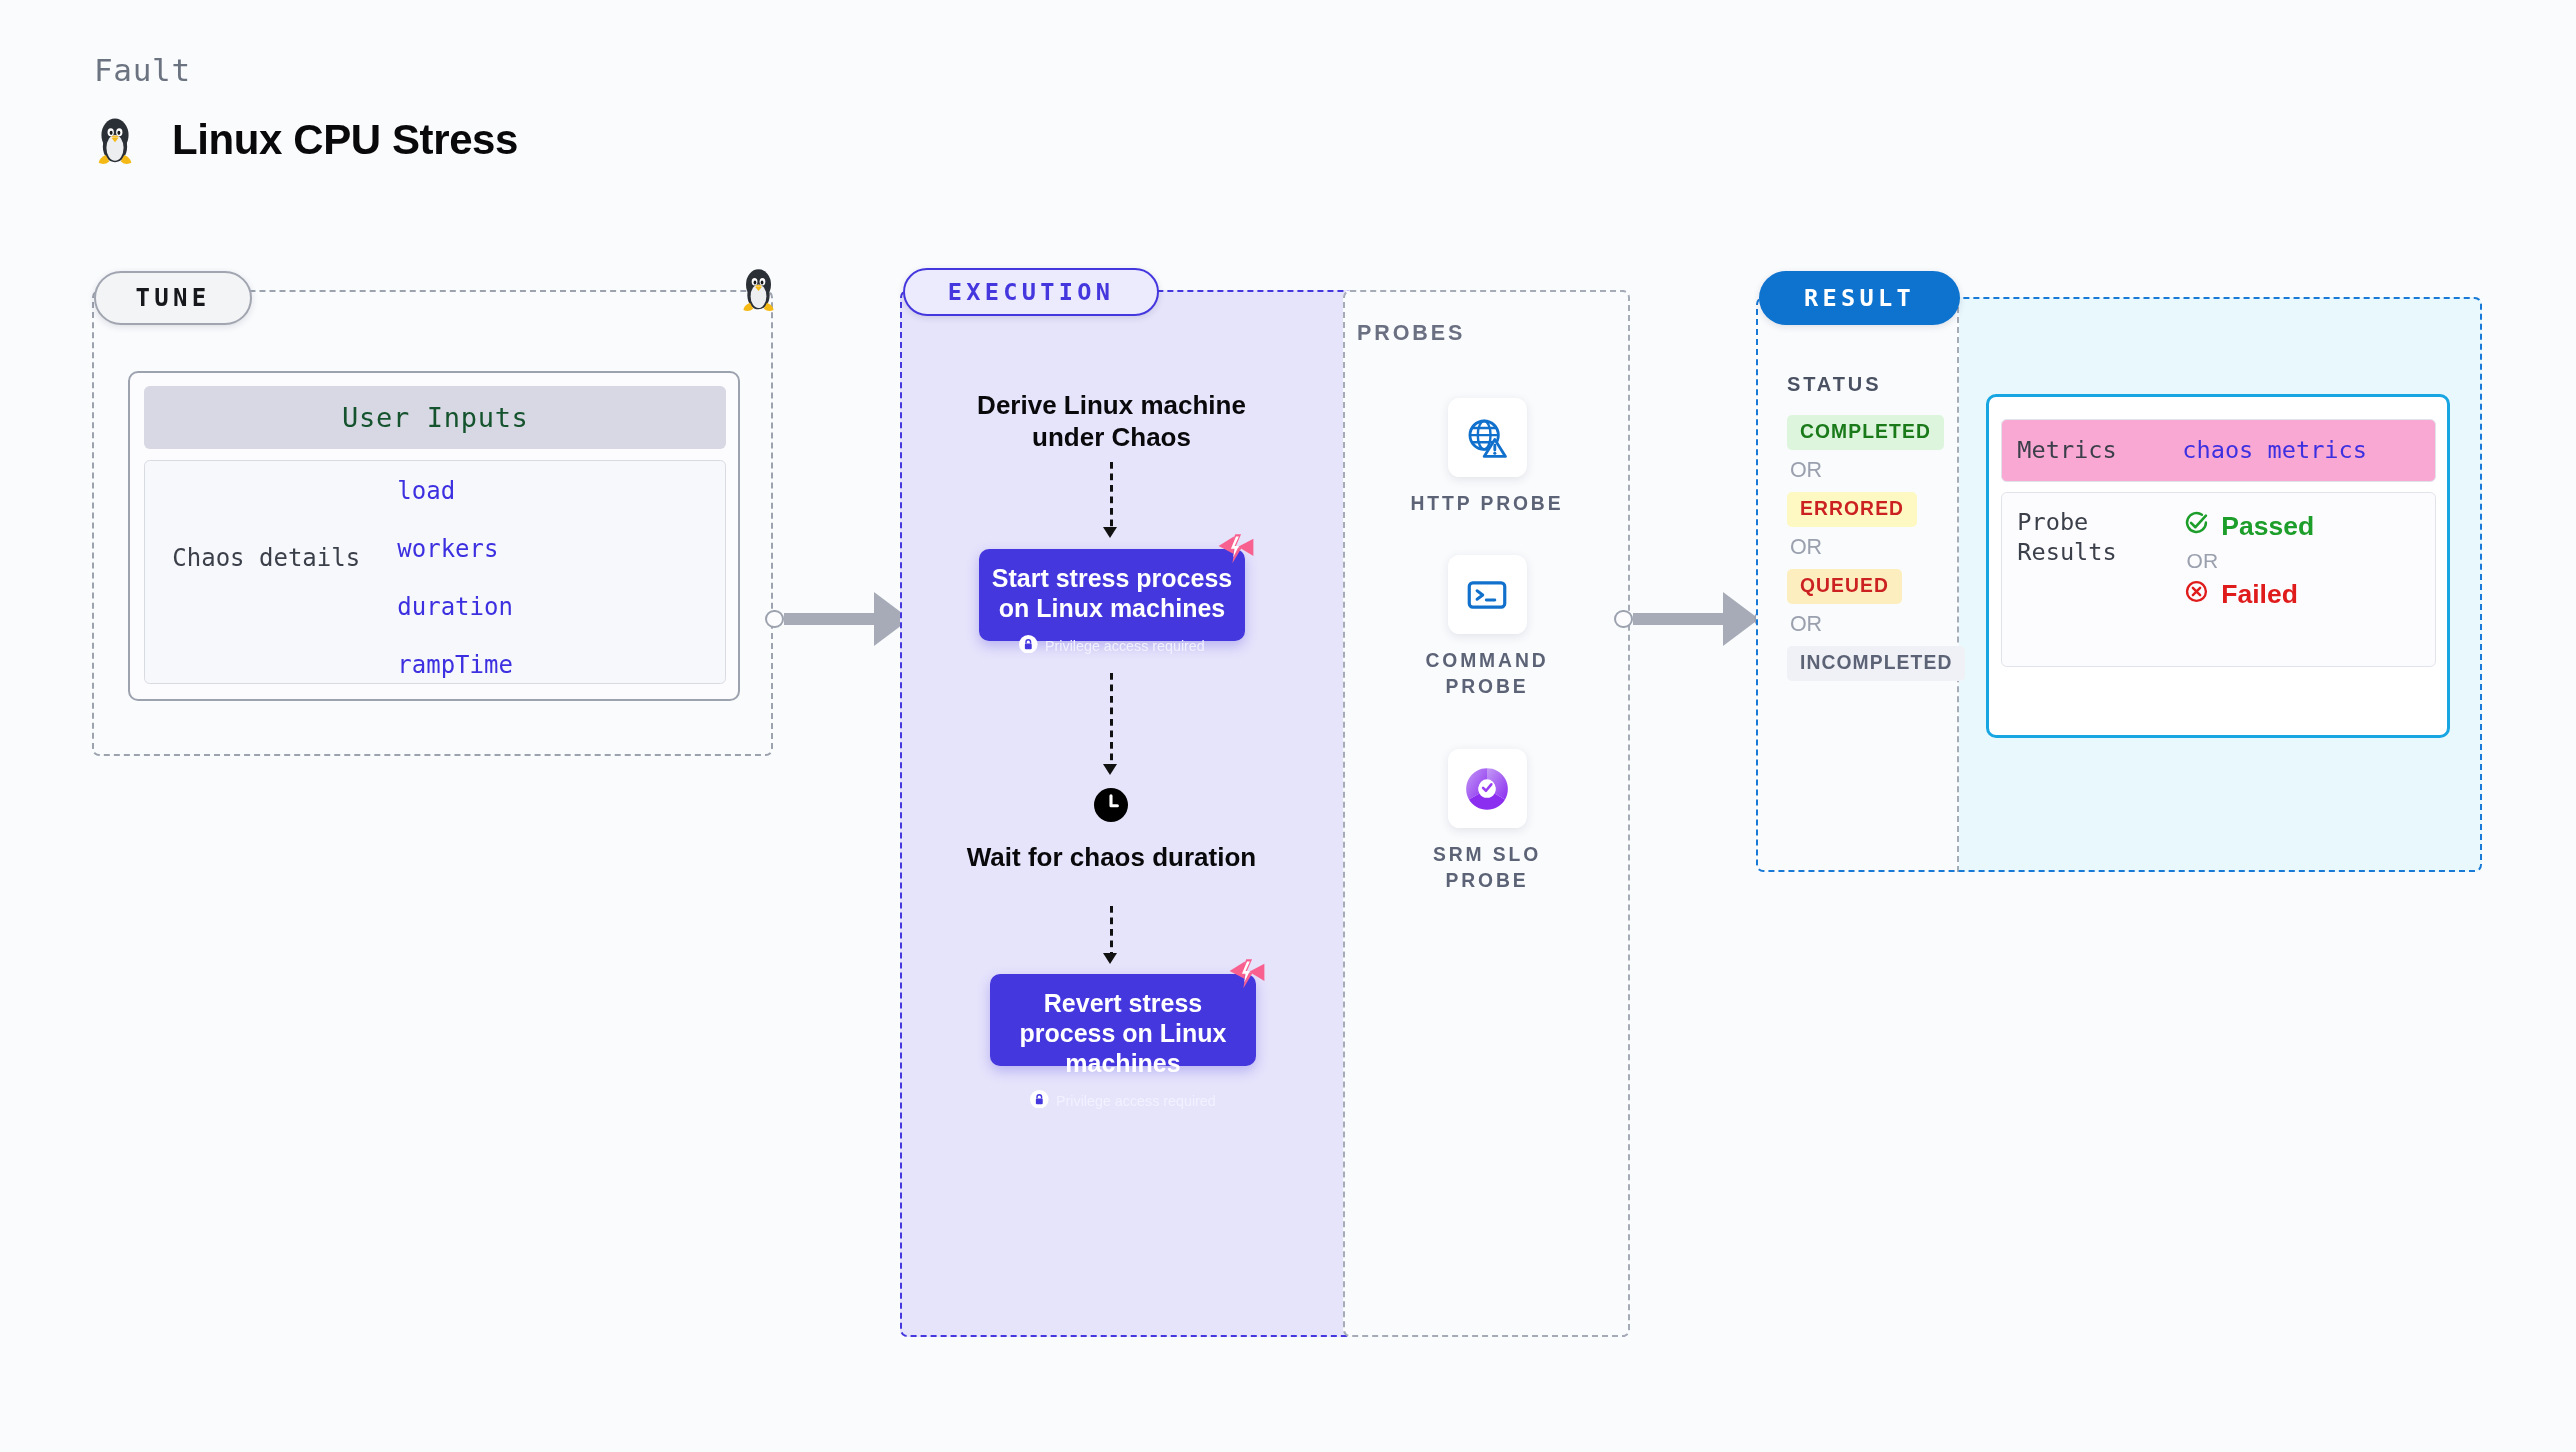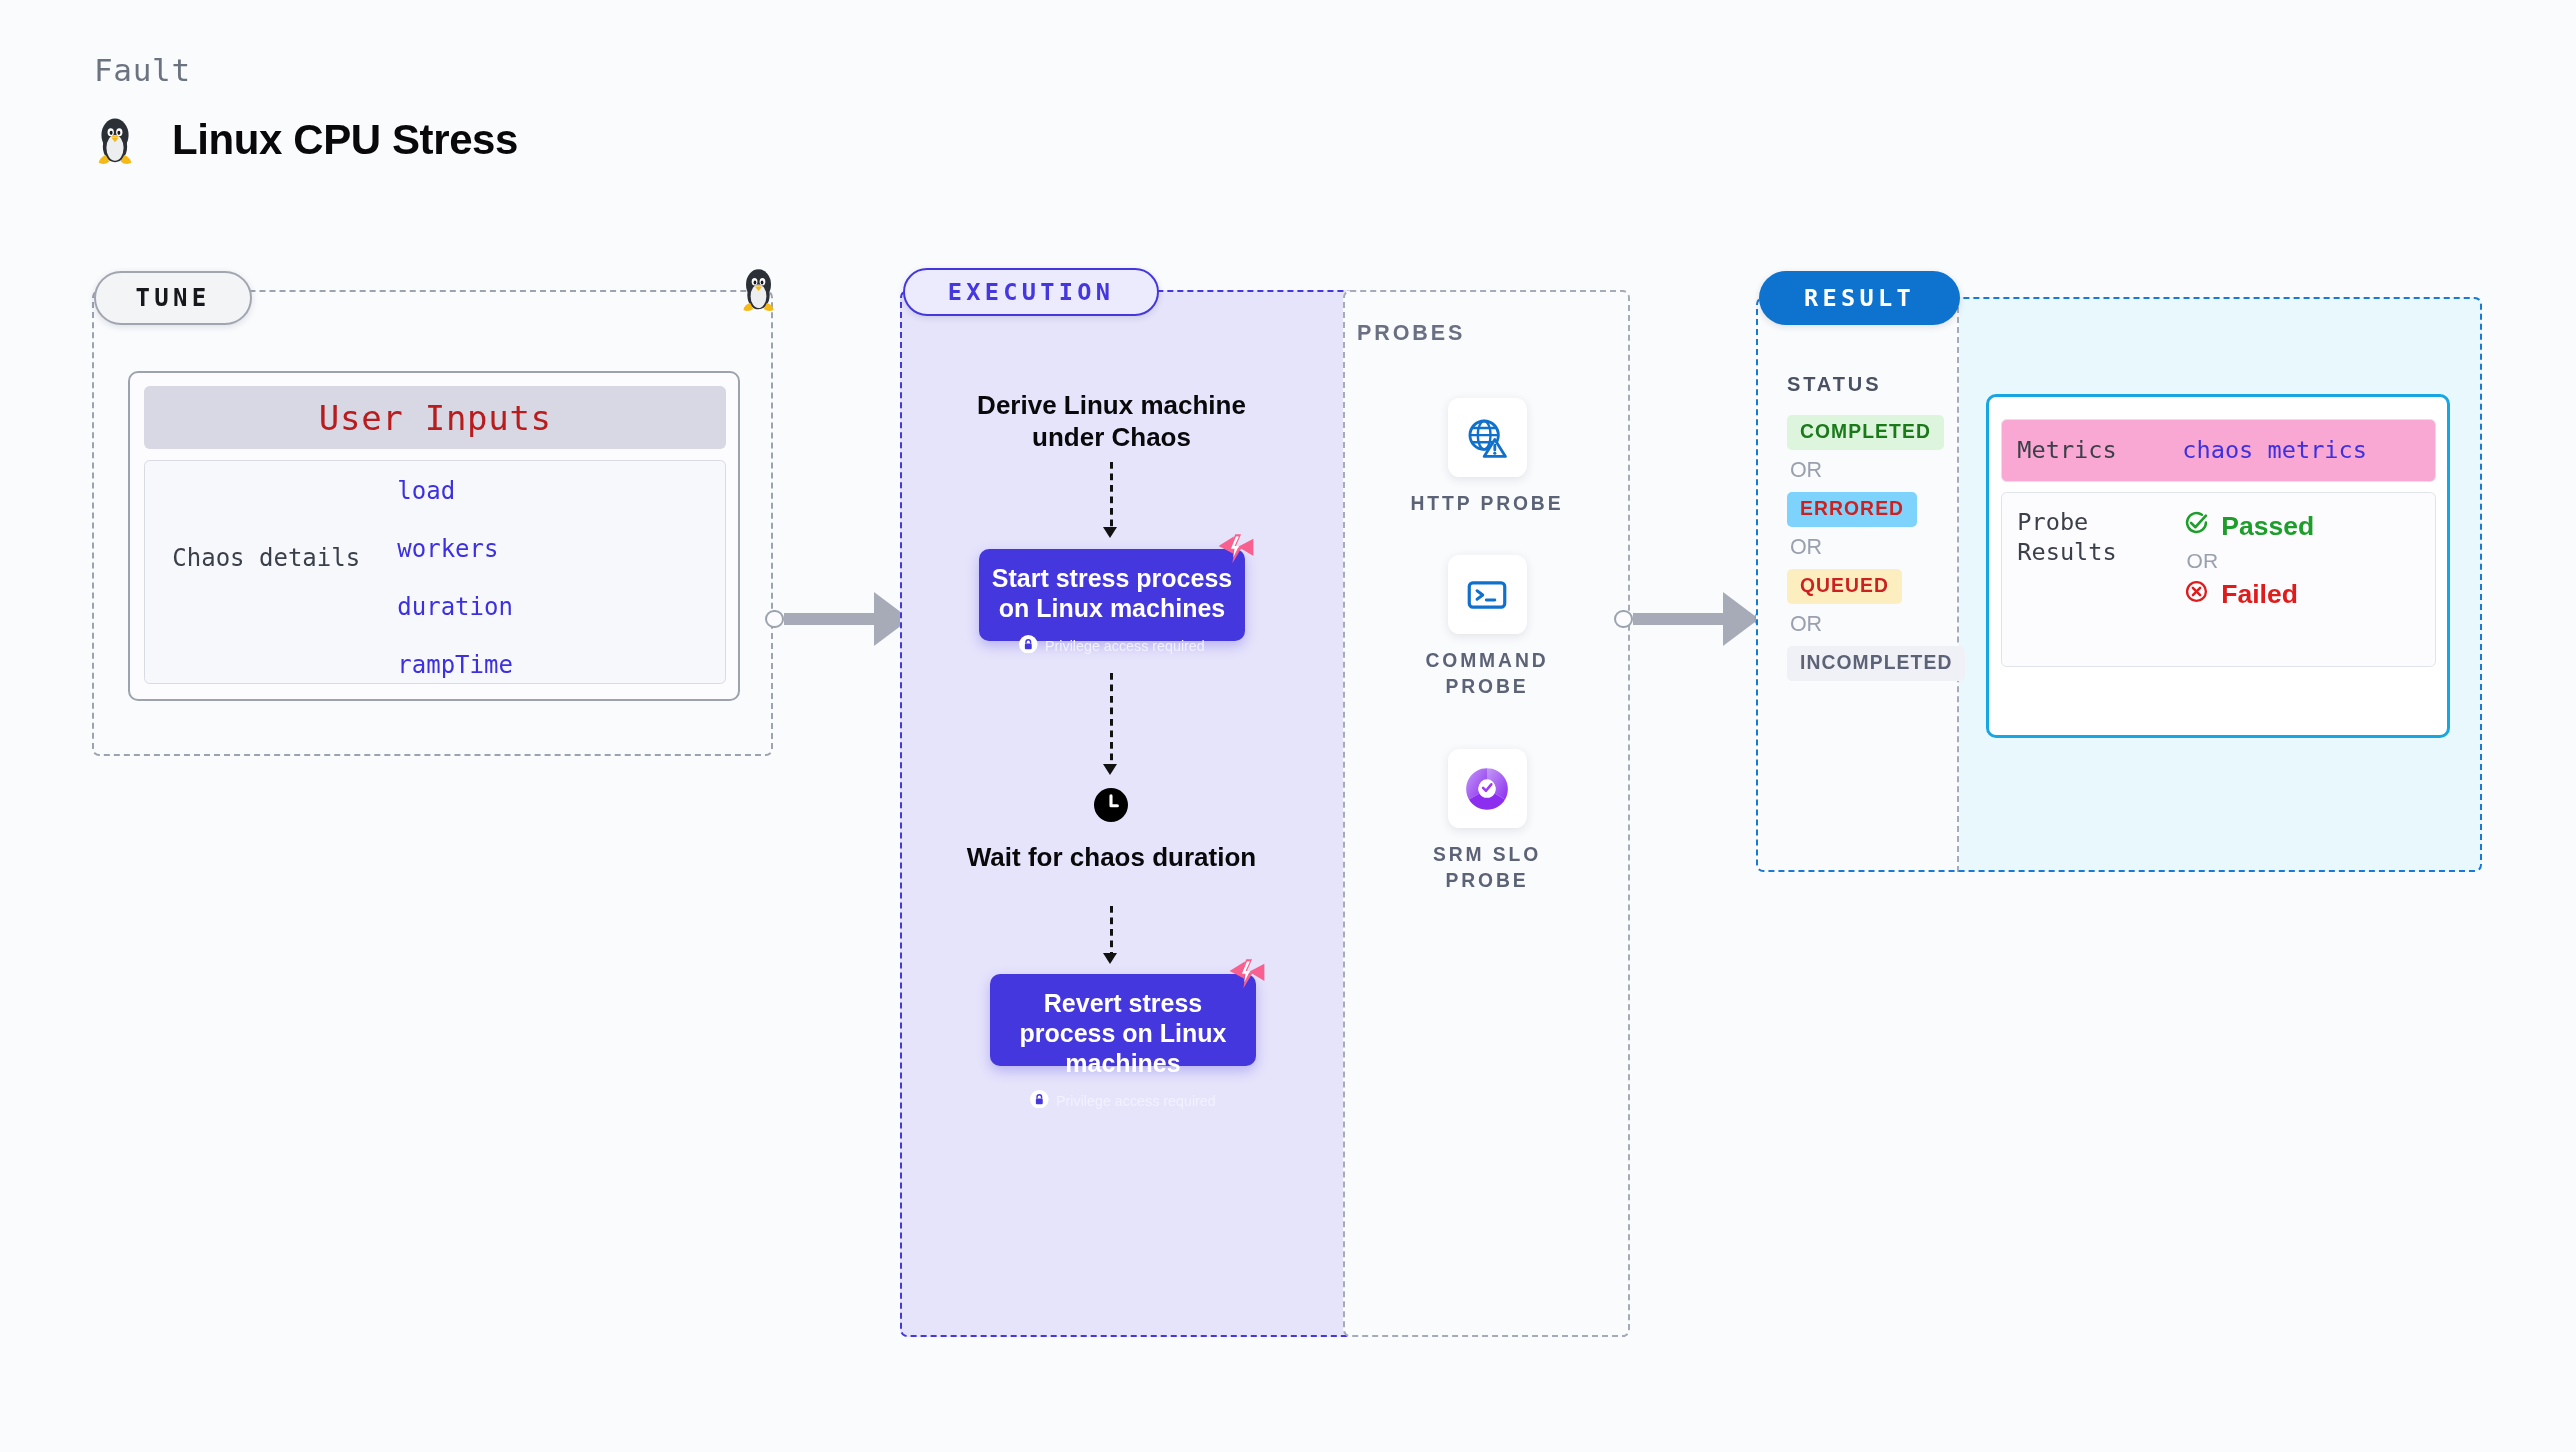--- a/index.html
+++ b/index.html
@@ -35,21 +35,21 @@
   #tune-badge{left:94px;top:271px;width:158px;height:54px;background:#f3f4f6;border:2.1px solid #a1a5b0;color:#17181c;font-size:24px;}
   #tune-penguin{position:absolute;left:739px;top:266px;z-index:7;}
   #tune-card{
     position:absolute;left:128px;top:371px;width:612px;height:330px;
     box-sizing:border-box;border:2.9px solid #9ca3af;border-radius:10px;background:#fcfcfe;
   }
   #user-inputs-header{
     position:absolute;left:14.3px;top:13px;width:582px;height:63px;
     background:#d7d8e3;border-radius:5.7px;
     display:flex;align-items:center;justify-content:center;
-    font-size:34px;color:#b91c1c;letter-spacing:0.7px;
+    font-size:27px;color:#14532d;letter-spacing:0.7px;
   }
   #chaos-box{
     position:absolute;left:14.3px;top:87px;width:582px;height:224px;
     box-sizing:border-box;border:1.4px solid #d9dbe3;border-radius:5.7px;background:#f7f8fb;
   }
   #chaos-label{position:absolute;left:27px;top:83px;font-size:24px;color:#3b3f4a;}
   #chaos-params{position:absolute;left:252px;top:15.8px;display:flex;flex-direction:column;gap:30px;}
   .param{font-size:24px;color:#3c30e0;}
 
   
@@ -324,21 +324,21 @@
 
 <div id="result-output-col"></div>
 <div id="result-status-col"></div>
 <div id="result-panel" class="panel"></div>
 <div id="result-badge" class="panel-badge mono">RESULT</div>
 <div id="status-label">STATUS</div>
 
 <div class="status-list">
   <span class="status-chip" style="background:#dcf5dc;color:#1a7a1a">COMPLETED</span>
   <span class="or-text">OR</span>
-  <span class="status-chip" style="background:#7dd3fc;color:#cc2121">ERRORED</span>
+  <span class="status-chip" style="background:#fef9c3;color:#cc2121">ERRORED</span>
   <span class="or-text">OR</span>
   <span class="status-chip" style="background:#fdeebf;color:#cc2121">QUEUED</span>
   <span class="or-text">OR</span>
   <span class="status-chip" style="background:#f0f1f6;color:#5c6376">INCOMPLETED</span>
 </div>
 
 <div id="output-card">
   <div id="metrics-row">
     <span id="metrics-label" class="mono">Metrics</span>
     <span id="metrics-value" class="mono">chaos metrics</span>

